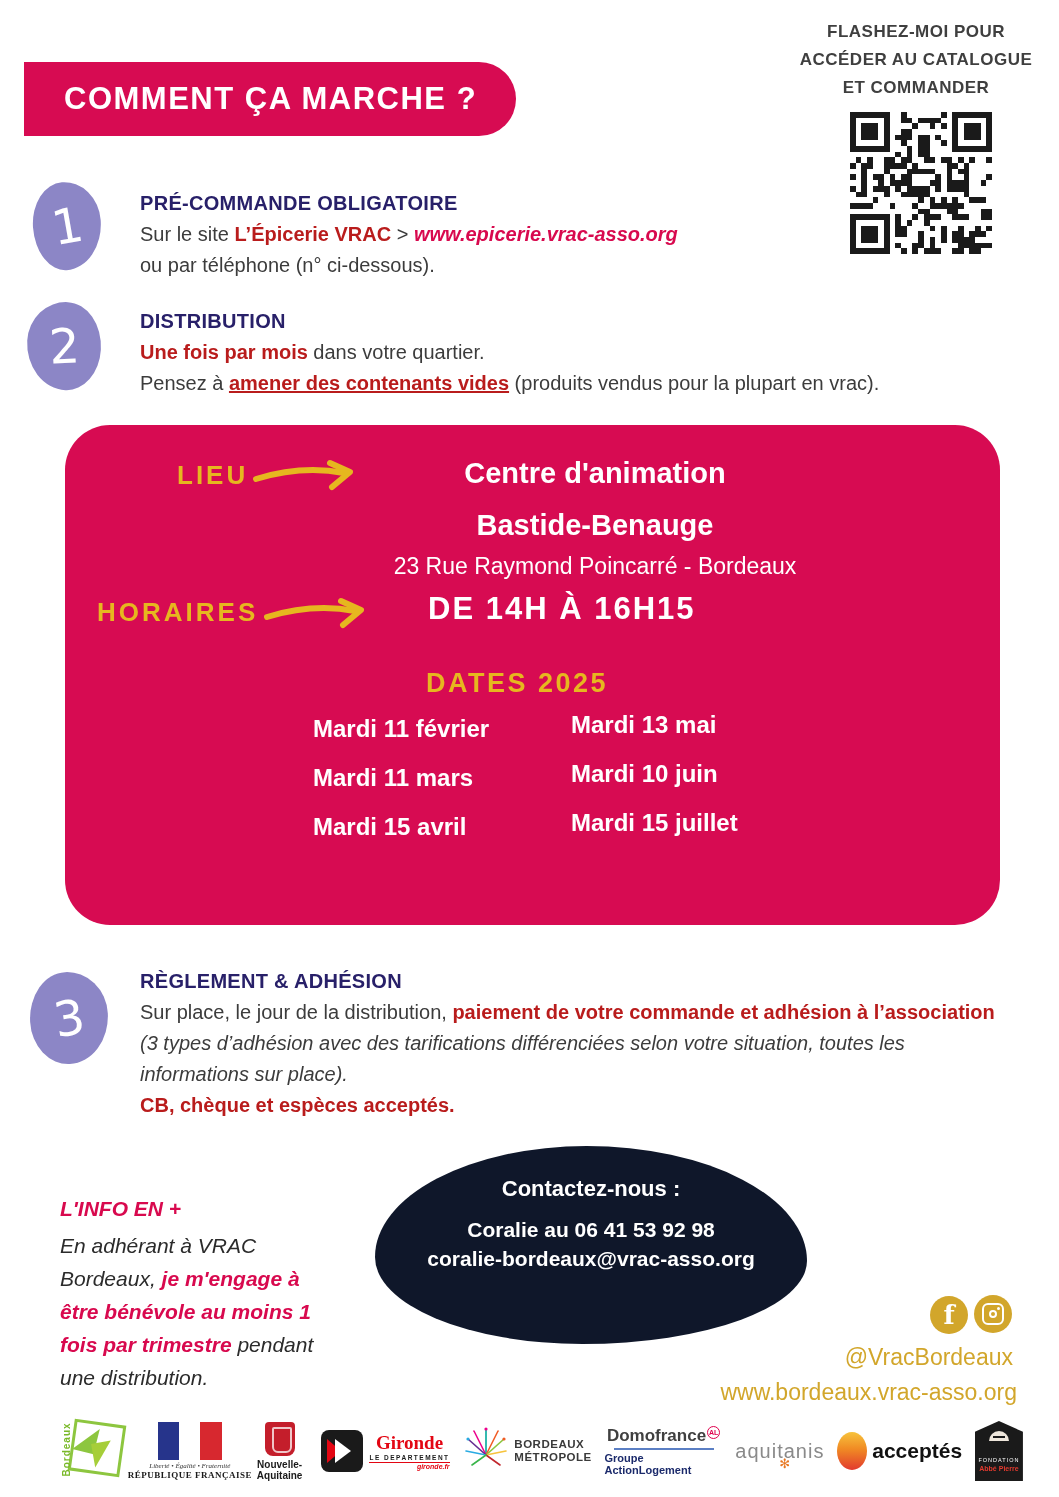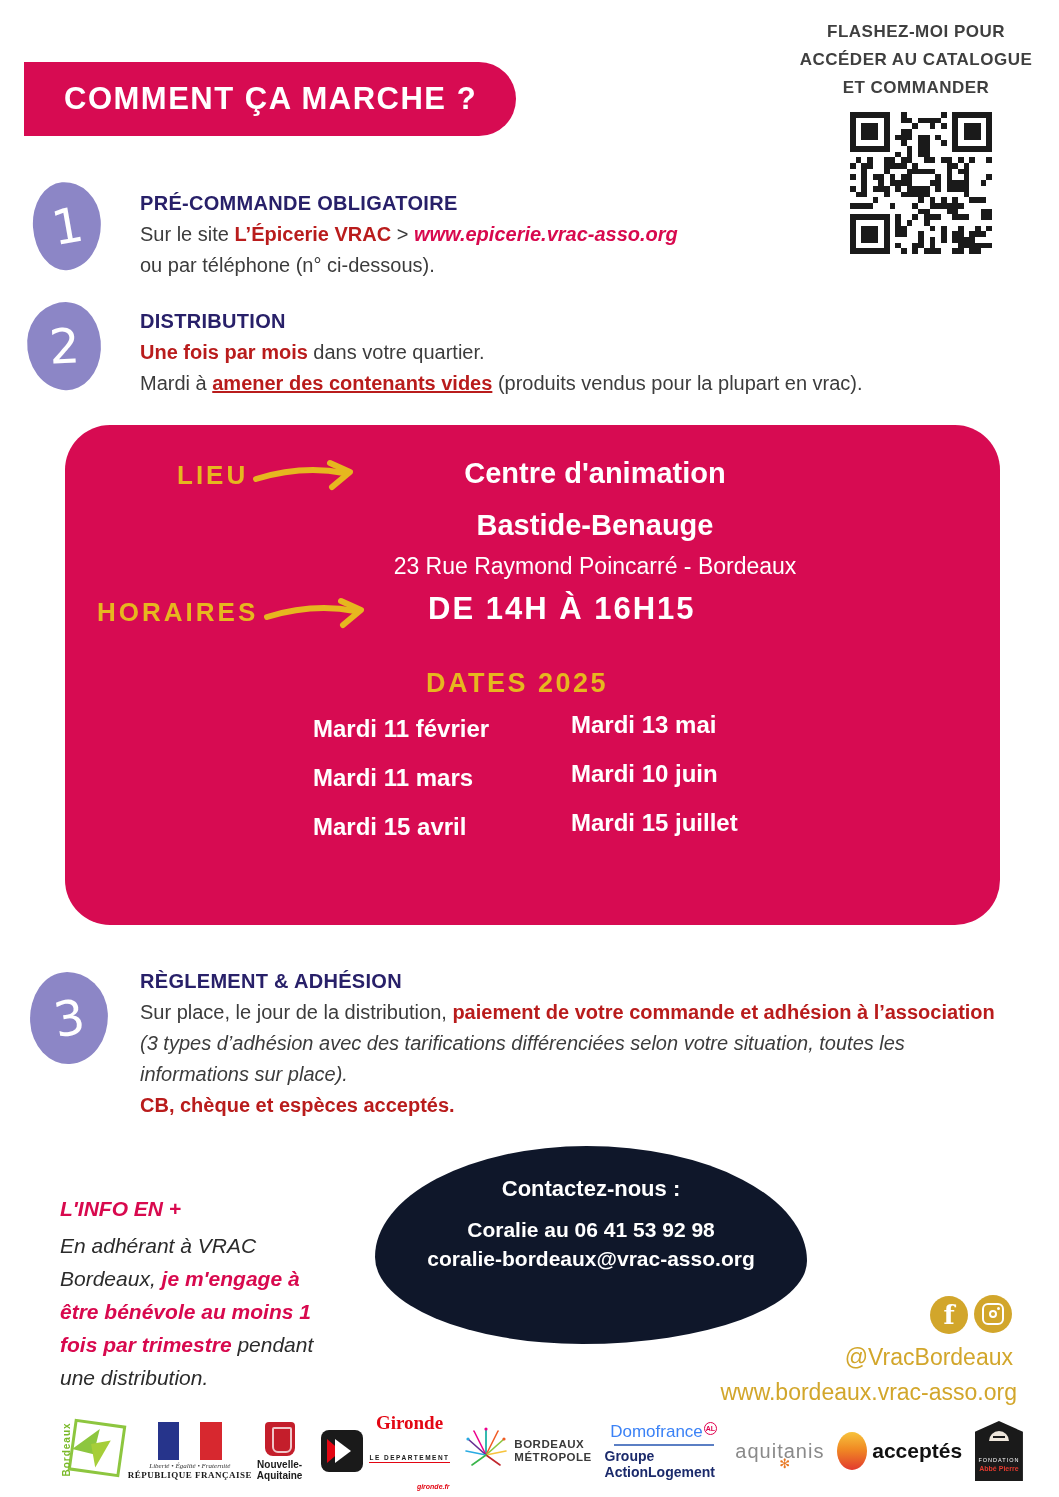--- a/index.html
+++ b/index.html
@@ -98,34 +98,34 @@
   .na-logo { width:58px; }
   .na-emblem { width:30px; height:34px; background:#C41E2B; border-radius:4px 4px 8px 8px; position:relative; }
   .na-emblem:before { content:""; position:absolute; left:7px; top:5px; width:16px; height:22px;
     border:2px solid rgba(255,255,255,.75); border-radius:2px 2px 6px 6px; }
   .na-name { font-size:10px; font-weight:bold; color:#1a1a1a; line-height:11px; text-align:center; margin-top:3px; }
 
   .gironde-logo { flex-direction:row; gap:6px; align-items:center; }
   .gir-mark { width:42px; height:42px; background:#1a1a1a; border-radius:8px; position:relative; overflow:hidden; }
   .gir-red { position:absolute; left:6px; top:9px; width:0; height:0; border-top:12px solid transparent; border-bottom:12px solid transparent; border-left:14px solid #E30613; }
   .gir-white { position:absolute; left:14px; top:9px; width:0; height:0; border-top:12px solid transparent; border-bottom:12px solid transparent; border-left:16px solid #fff; }
-  .gir-text { display:flex; flex-direction:column; align-items:center;gap:20px; }
+  .gir-text { display:flex; flex-direction:column; align-items:center; }
   .gir-name { font-family:"Liberation Serif", serif; color:#E30613; font-size:19px; font-weight:bold; line-height:19px; }
   .gir-sub { font-size:6.5px; letter-spacing:1.5px; color:#1a1a1a; font-weight:bold; border-bottom:1px solid #E30613; padding-bottom:1px; margin-top:2px; }
   .gir-url { color:#E30613; font-size:7px; font-style:italic; font-weight:bold; align-self:flex-end; }
 
   .bm-logo { flex-direction:row; gap:4px; align-items:center; }
   .bm-name { font-size:11.5px; font-weight:bold; color:#3a3a3a; line-height:13px; letter-spacing:0.5px; }
 
   .domo-logo { width:118px; }
   .domo-row { display:flex; align-items:flex-start; }
-  .domo-name { color:#3b82f6; font-size:17px; font-weight:normal; }
+  .domo-name { color:#404040; font-size:17px; font-weight:bold; }
   .domo-badge { color:#E0004D; border:1.5px solid #E0004D; border-radius:50%; font-size:7px; font-weight:bold; width:13px; height:13px; display:flex; align-items:center; justify-content:center; margin-left:1px; }
   .domo-rule { width:100px; height:1.5px; background:#5B7FC4; margin:2px 0 2px 0; }
-  .domo-sub { color:#1B2A6B; font-size:14px; font-weight:bold; }
+  .domo-sub { color:#1B2A6B; font-size:11px; font-weight:bold; }
 
   .aqui-logo { position:relative; }
   .aqui-name { color:#8A8A8A; font-size:20px; letter-spacing:1px; }
   .aqui-mark { position:absolute; left:44px; bottom:-8px; color:#E87722; font-size:13px; }
 
   .meso-logo { flex-direction:row; gap:5px; align-items:center; }
   .meso-oval { width:30px; height:38px; border-radius:50%; background:linear-gradient(180deg,#F7C33C 0%,#F08A24 45%,#E23A2E 100%); }
   .meso-name { color:#111; font-size:21px; font-weight:bold; }
 
   .fap-logo { position:relative; width:48px; height:60px; }
@@ -368,21 +368,21 @@
     <div><span>Sur le site </span><span class="navy-b">L’Épicerie VRAC</span><span> &gt; </span><span class="red-link">www.epicerie.vrac-asso.org</span></div>
     <div>ou par téléphone (n° ci-dessous).</div>
   </div>
 
   <div class="blob blob-2">
     <i>2</i>
   </div>
   <div class="step-text" style="top:306px; width:880px;">
     <div class="step-title">DISTRIBUTION</div>
     <div><span class="navy-b">Une fois par mois</span><span> dans votre quartier.</span></div>
-    <div><span>Mardi à </span><span class="navy-b u">amener des contenants vides</span><span> (produits vendus pour la plupart en vrac).</span></div>
+    <div><span>Pensez à </span><span class="navy-b u">amener des contenants vides</span><span> (produits vendus pour la plupart en vrac).</span></div>
   </div>
 
   <div class="card">
     <div class="yellow-label lieu-label">LIEU</div>
     <svg class="arrow arrow-1" width="110" height="40" viewBox="0 0 110 40">
       <path d="M4 22 Q 50 8 92 16" fill="none" stroke="#E6B71F" stroke-width="6" stroke-linecap="round"></path>
       <path d="M78 6 L 98 15 L 80 30" fill="none" stroke="#E6B71F" stroke-width="6" stroke-linecap="round" stroke-linejoin="round"></path>
     </svg>
     <div class="venue">
       <div>Centre d'animation</div>

